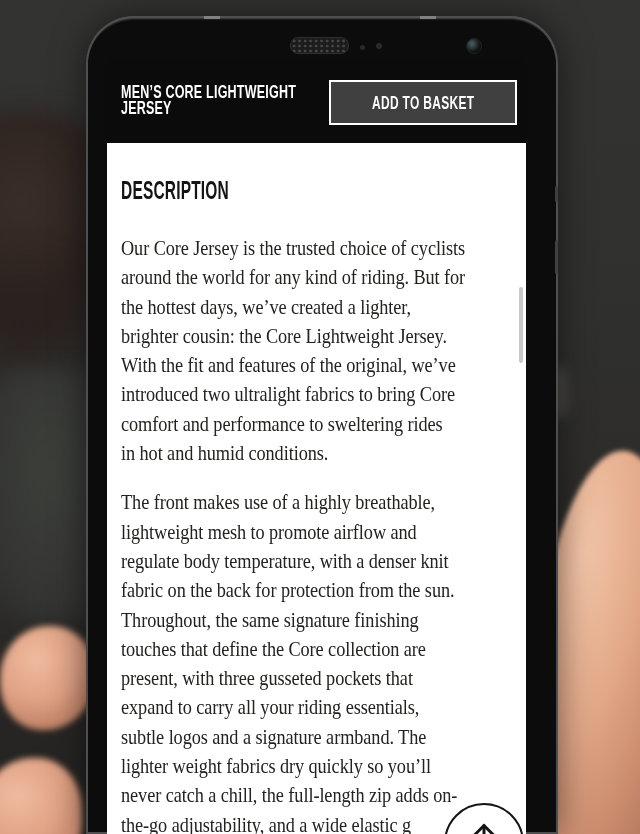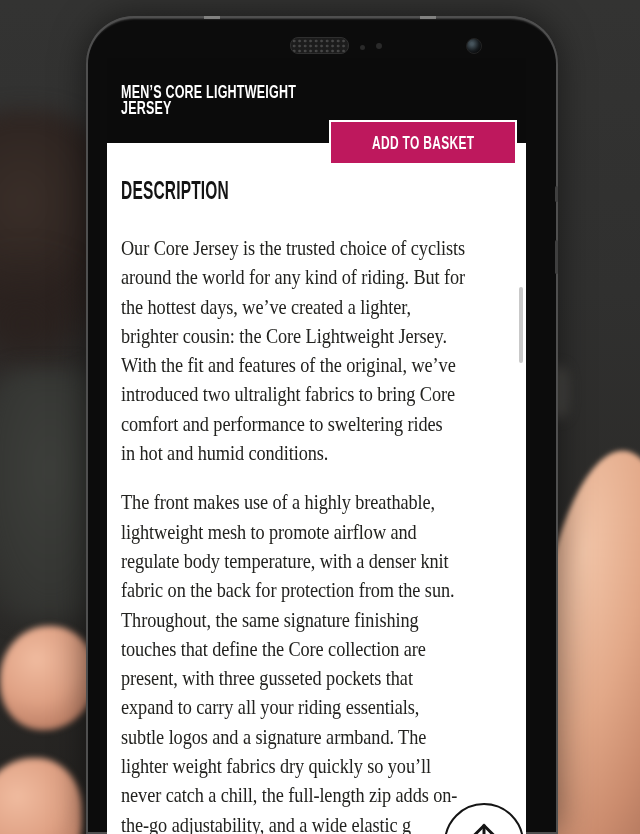--- a/index.html
+++ b/index.html
@@ -52,22 +52,22 @@
   .sensor-1{left:274px;top:29px;width:5px;height:5px;}
   .sensor-2{left:290px;top:27px;width:6px;height:6px;}
   
   .screen{position:absolute;left:21px;top:42px;width:419px;height:776px;
     background:#ffffff;overflow:hidden;text-decoration:underline;}
   .screen-header{position:absolute;left:0;top:0;width:100%;height:85px;background:#0b0b0b;}
   .product-title{position:absolute;left:14px;top:26px;color:#ffffff;
     font-size:19px;font-weight:bold;line-height:16px;letter-spacing:.3px;
     white-space:pre-line;transform:scaleX(.66);transform-origin:left top;}
   .add-btn{position:absolute;left:222px;top:22px;width:188px;height:45px;
-    background:#be185d;border:2px solid #ffffff;box-sizing:border-box;
-    display:flex;align-items:center;justify-content:center;cursor:pointer;margin-top:40px;}
+    background:#404040;border:2px solid #ffffff;box-sizing:border-box;
+    display:flex;align-items:center;justify-content:center;cursor:pointer;}
   .add-btn span{color:#ffffff;font-size:19px;font-weight:bold;letter-spacing:.5px;
     transform:scaleX(.63);transform-origin:center;white-space:nowrap;}
   .content{position:absolute;left:14px;top:85px;width:396px;color:#1f1f1d;}
   .desc-heading{margin-top:33px;font-size:25px;font-weight:bold;letter-spacing:.3px;
     color:#141414;transform:scaleX(.62);transform-origin:left top;white-space:nowrap;}
   .para{font-family:"Liberation Serif",serif;font-size:21.5px;line-height:29.3px;
     letter-spacing:-.1px;white-space:pre;transform:scaleX(.85);transform-origin:left top;
     color:#22221f;}
   .para.p1{margin-top:29px;}
   .para.p2{margin-top:20px;}

